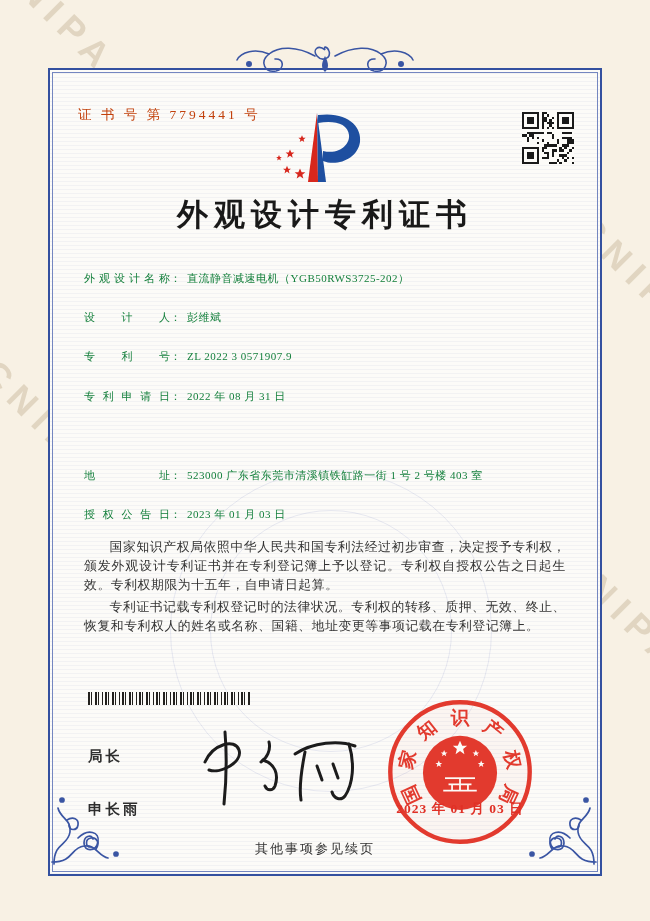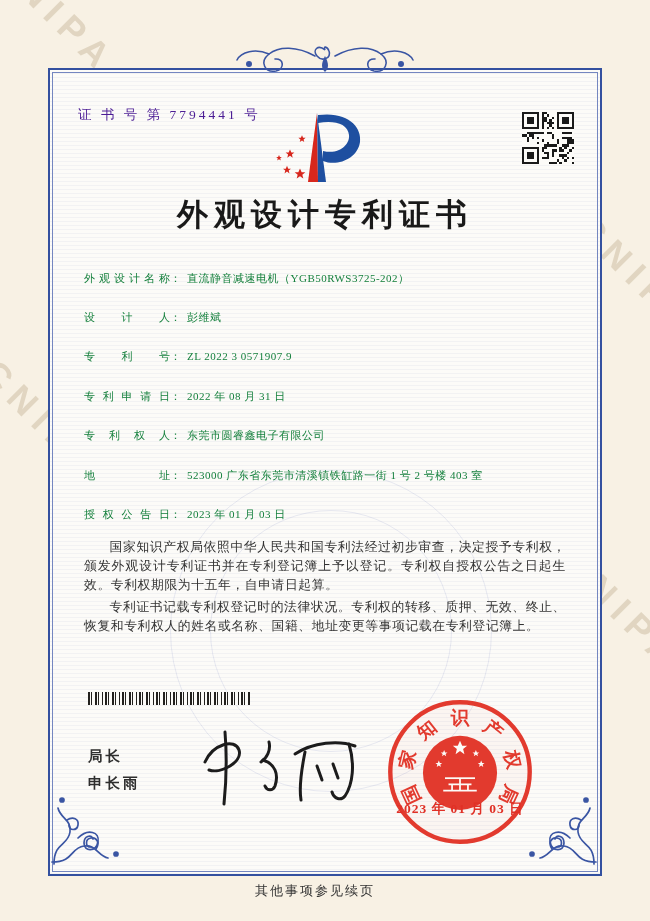--- a/index.html
+++ b/index.html
@@ -15,21 +15,21 @@
   
   .frame{position:absolute;z-index:2;left:48px;top:68px;width:550px;height:804px;
          border:2px solid #33509f;background:
            repeating-linear-gradient(0deg, rgba(105,112,175,.065) 0 1px, rgba(255,255,255,0) 1px 4px),
            #fcfbf8;}
   .frame::before{content:"";position:absolute;inset:2px;border:1px solid #7486c0;pointer-events:none;}
   .guilloche-circle{position:absolute;border-radius:50%;border:1px solid rgba(120,130,190,.16);pointer-events:none;}
 
   .abs{position:absolute;z-index:3;}
 
-  .cert-no{left:78px;top:106px;font-size:13.5px;color:#4c1d95;letter-spacing:3px;}
+  .cert-no{left:78px;top:106px;font-size:13.5px;color:#c2410c;letter-spacing:3px;}
   .title{left:0;top:194px;width:650px;text-align:center;font-size:31px;font-weight:bold;
          color:#191919;letter-spacing:6px;}
 
   .field{left:84px;font-size:11px;color:#15803d;white-space:nowrap;}
   .flabel{display:inline-block;width:86px;text-align:justify;text-align-last:justify;}
   .fcolon{display:inline-block;margin-right:6px;}
   .fvalue{letter-spacing:.5px;}
   .field-right{left:355px;}
 
   .para{left:84px;width:482px;font-size:12.8px;line-height:19px;color:#333;
@@ -43,21 +43,21 @@
 
   .sig-label{left:88px;font-size:14.5px;font-weight:bold;color:#2e2e2e;
              font-family:"Liberation Sans","DejaVu Sans",sans-serif;letter-spacing:3px;}
 
   .seal-box{left:385px;top:697px;width:150px;height:150px;}
   .seal-date{left:383px;top:800px;width:154px;text-align:center;font-size:13.5px;
              font-weight:bold;color:#e03026;letter-spacing:1px;white-space:nowrap;}
   .seal-char{font-size:21px;font-weight:bold;fill:#e23a2e;font-family:"DejaVu Sans",sans-serif;}
 
   .page-info{left:0;top:847px;width:650px;text-align:center;font-size:11.5px;color:#4a4a4a;letter-spacing:2px;}
-  .cont-note{left:0;top:882px;width:630px;text-align:center;font-size:13px;color:#333;letter-spacing:2px;}
+  .cont-note{left:0;top:840px;width:630px;text-align:center;font-size:13px;color:#333;letter-spacing:2px;}
 
   .ornament{pointer-events:none;}
   svg{display:block;}
 </style>
 </head>
 <body>
 
 <div class="page">
 
   <div class="wm" style="left:-22px;top:-8px;">CNIPA</div>
@@ -245,37 +245,34 @@
   </div>
   <div class="abs field" style="top:310px;">
     <span class="flabel">设计人</span><span class="fcolon">：</span><span class="fvalue">彭维斌</span>
   </div>
   <div class="abs field" style="top:349px;">
     <span class="flabel">专利号</span><span class="fcolon">：</span><span class="fvalue">ZL 2022 3 0571907.9</span>
   </div>
   <div class="abs field" style="top:389px;">
     <span class="flabel">专利申请日</span><span class="fcolon">：</span><span class="fvalue">2022 年 08 月 31 日</span>
   </div>
-  <div class="abs field" style="top:428px;">
-    <span class="flabel">专利权人</span><span class="fcolon">：</span><span class="fvalue">东莞市圆睿鑫电子有限公司</span>
-  </div>
   <div class="abs field" style="top:468px;">
     <span class="flabel">地址</span><span class="fcolon">：</span><span class="fvalue">523000 广东省东莞市清溪镇铁缸路一街 1 号 2 号楼 403 室</span>
   </div>
   <div class="abs field" style="top:507px;">
     <span class="flabel">授权公告日</span><span class="fcolon">：</span><span class="fvalue">2023 年 01 月 03 日</span>
   </div>
 
   <div class="abs para" style="top:598px;">专利证书记载专利权登记时的法律状况。专利权的转移、质押、无效、终止、恢复和专利权人的姓名或名称、国籍、地址变更等事项记载在专利登记簿上。</div>
   <div class="abs para" style="top:538px;">国家知识产权局依照中华人民共和国专利法经过初步审查，决定授予专利权，颁发外观设计专利证书并在专利登记簿上予以登记。专利权自授权公告之日起生效。专利权期限为十五年，自申请日起算。</div>
 
   <div class="abs barcode"></div>
 
   <div class="abs sig-label" style="top:747px;">局长</div>
-  <div class="abs sig-label" style="top:774px;">申长雨</div>
+  <div class="abs sig-label" style="top:800px;">申长雨</div>
 
   <svg class="abs" style="left:183px;top:728px;" width="185" height="80" viewBox="0 0 185 80">
     <g fill="none" stroke="#1c1c1c" stroke-width="3" stroke-linecap="round">
       <path d="M22,34 C30,16 52,10 56,22 C60,34 38,46 26,42"></path>
       <path d="M42,4 C44,28 43,56 41,76"></path>
       <path d="M86,14 C88,22 84,30 78,34"></path>
       <path d="M80,32 C92,36 96,46 92,58 C90,63 84,63 82,58"></path>
       <path d="M112,26 C130,14 156,12 172,18"></path>
       <path d="M122,24 C118,44 116,60 118,72"></path>
       <path d="M166,16 C172,36 170,56 162,68 C158,73 151,71 149,64"></path>

